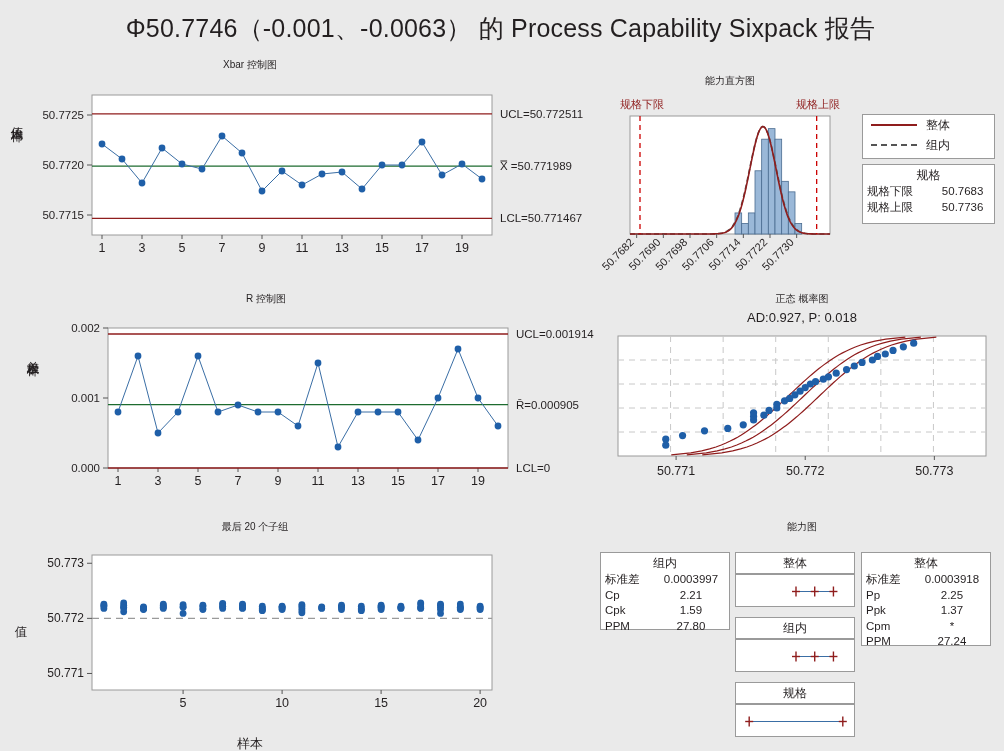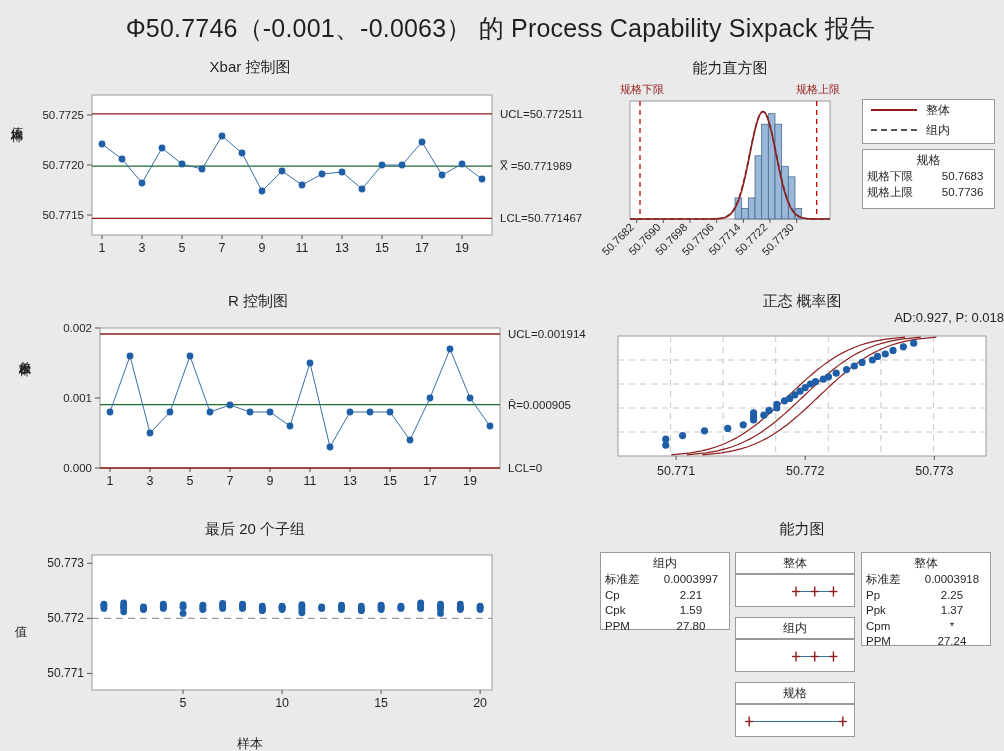--- a/index.html
+++ b/index.html
@@ -10,21 +10,21 @@
     color:#231f20;
     overflow:hidden;
     position:relative;
   }
   #root{position:relative;width:1001px;height:751px;}
   .abs{position:absolute;}
   .ttl{
     font-size:25px;text-align:center;width:100%;
     top:12px;left:0;letter-spacing:.2px;white-space:nowrap;
   }
-  .panel-title{font-size:15px;text-align:center;white-space:nowrap;}
+  .panel-title{font-size:10px;text-align:center;white-space:nowrap;}
   .axlab{font-size:12px;color:#231f20;white-space:nowrap;}
   .vlab{
     font-size:12.5px;white-space:nowrap;
     writing-mode:vertical-rl;text-orientation:upright;
     letter-spacing:-1px;
   }
   svg{display:block;overflow:visible;}
   .tbl{
     border:1px solid #9a9a9a;background:#fff;box-sizing:border-box;
     font-size:11.5px;
@@ -100,21 +100,21 @@
         <circle cx="422" cy="58.99999999986804" r="3.4" fill="#1f5fa8"></circle>
         <circle cx="442" cy="91.99999999959398" r="3.4" fill="#1f5fa8"></circle>
         <circle cx="462" cy="80.99999999968533" r="3.4" fill="#1f5fa8"></circle>
         <circle cx="482" cy="96.00000000014211" r="3.4" fill="#1f5fa8"></circle>
         <text x="500" y="34.89999999983658" fill="#231f20" font-family="Liberation Sans, sans-serif" font-size="11.5">UCL=50.772511</text>
         <text x="500" y="87.10000000006193" fill="#231f20" font-family="Liberation Sans, sans-serif" font-size="11.5">X̿ =50.771989</text>
         <text x="500" y="139.29999999957673" fill="#231f20" font-family="Liberation Sans, sans-serif" font-size="11.5">LCL=50.771467</text>
       </svg>
   </div>
 
-  <div class="abs" style="left:8px;top:292px;width:600px;height:210px;">
+  <div class="abs" style="left:16px;top:292px;width:600px;height:210px;">
     <div class="abs panel-title" style="left:0;top:0;width:500px;">R 控制图</div>
     <div class="abs vlab" style="left:8px;top:62px;">样本极差</div>
     <svg id="r-svg" width="600" height="200" style="position:absolute;left:0;top:24px;">
         <rect x="92" y="12" width="400" height="140" fill="#fff" stroke="#9a9a9a" stroke-width="1"></rect>
         <line x1="87" y1="12" x2="92" y2="12" stroke="#555" stroke-width="1"></line>
         <text x="84" y="16" fill="#231f20" font-family="Liberation Sans, sans-serif" font-size="11.5" text-anchor="end">0.002</text>
         <line x1="87" y1="82" x2="92" y2="82" stroke="#555" stroke-width="1"></line>
         <text x="84" y="86" fill="#231f20" font-family="Liberation Sans, sans-serif" font-size="11.5" text-anchor="end">0.001</text>
         <line x1="87" y1="152" x2="92" y2="152" stroke="#555" stroke-width="1"></line>
         <text x="84" y="156" fill="#231f20" font-family="Liberation Sans, sans-serif" font-size="11.5" text-anchor="end">0.000</text>
@@ -276,21 +276,21 @@
         <circle cx="460.3168316831683" cy="63.44897959189747" r="3.4" fill="#1f5fa8"></circle>
         <circle cx="460.3168316831683" cy="64.55102040818085" r="3.4" fill="#1f5fa8"></circle>
         <circle cx="480.1188118811881" cy="61.244897959330686" r="3.4" fill="#1f5fa8"></circle>
         <circle cx="480.1188118811881" cy="62.34693877561408" r="3.4" fill="#1f5fa8"></circle>
         <circle cx="480.1188118811881" cy="63.44897959189747" r="3.4" fill="#1f5fa8"></circle>
         <circle cx="480.1188118811881" cy="64.55102040818085" r="3.4" fill="#1f5fa8"></circle>
       </svg>
     <div class="abs axlab" style="left:0;top:215px;width:500px;text-align:center;font-size:13px;">样本</div>
   </div>
 
-  <div class="abs" style="left:600px;top:59px;width:404px;height:225px;">
+  <div class="abs" style="left:600px;top:74px;width:404px;height:225px;">
     <div class="abs panel-title" style="left:0;top:0;width:260px;">能力直方图</div>
     <div class="abs spec-lbl" style="left:20px;top:23px;">规格下限</div>
     <div class="abs spec-lbl" style="left:196px;top:23px;">规格上限</div>
     <svg id="hist-svg" width="260" height="175" style="position:absolute;left:0;top:36px;">
         <rect x="30" y="6" width="200" height="118" fill="#fff" stroke="#9a9a9a" stroke-width="1"></rect>
         <rect x="135.00000000016578" y="102.92857142857143" width="6.666666666414045" height="21.07142857142857" fill="#9ab8d8" stroke="#4a6c90" stroke-width="0.8"></rect>
         <rect x="141.66666666657983" y="113.46428571428572" width="6.666666666887693" height="10.535714285714278" fill="#9ab8d8" stroke="#4a6c90" stroke-width="0.8"></rect>
         <rect x="148.33333333346752" y="102.92857142857143" width="6.6666666664140735" height="21.07142857142857" fill="#9ab8d8" stroke="#4a6c90" stroke-width="0.8"></rect>
         <rect x="154.9999999998816" y="60.785714285714285" width="6.666666666887693" height="63.214285714285715" fill="#9ab8d8" stroke="#4a6c90" stroke-width="0.8"></rect>
         <rect x="161.6666666667693" y="29.178571428571445" width="6.666666666414045" height="94.82142857142856" fill="#9ab8d8" stroke="#4a6c90" stroke-width="0.8"></rect>
@@ -341,22 +341,22 @@
         <tr>
           <td>规格上限</td>
           <td class="v">50.7736</td>
         </tr>
       </tbody>
         </table>
     </div>
   </div>
 
   <div class="abs" style="left:600px;top:292px;width:404px;height:210px;">
-    <div class="abs panel-title" style="left:0;top:0;width:404px;font-family:Liberation Serif, serif;">正态 概率图</div>
-    <div class="abs panel-title" style="left:0;top:18px;width:404px;font-size:13px;text-align:right;">AD:0.927,  P: 0.018</div>
+    <div class="abs panel-title" style="left:0;top:0;width:404px;">正态 概率图</div>
+    <div class="abs panel-title" style="left:0;top:18px;width:404px;font-size:13px;">AD:0.927,  P: 0.018</div>
     <svg id="prob-svg" width="404" height="170" style="position:absolute;left:0;top:38px;">
         <rect x="18" y="6" width="368" height="120" fill="#fff" stroke="#9a9a9a" stroke-width="1"></rect>
         <line x1="18" y1="102" x2="386" y2="102" stroke="#c8c8c8" stroke-width="1" stroke-dasharray="6,5"></line>
         <line x1="18" y1="78" x2="386" y2="78" stroke="#c8c8c8" stroke-width="1" stroke-dasharray="6,5"></line>
         <line x1="18" y1="54" x2="386" y2="54" stroke="#c8c8c8" stroke-width="1" stroke-dasharray="6,5"></line>
         <line x1="18" y1="30" x2="386" y2="30" stroke="#c8c8c8" stroke-width="1" stroke-dasharray="6,5"></line>
         <line x1="70.57142857142857" y1="6" x2="70.57142857142857" y2="126" stroke="#c8c8c8" stroke-width="1" stroke-dasharray="6,5"></line>
         <line x1="123.14285714285714" y1="6" x2="123.14285714285714" y2="126" stroke="#c8c8c8" stroke-width="1" stroke-dasharray="6,5"></line>
         <line x1="175.71428571428572" y1="6" x2="175.71428571428572" y2="126" stroke="#c8c8c8" stroke-width="1" stroke-dasharray="6,5"></line>
         <line x1="228.28571428571428" y1="6" x2="228.28571428571428" y2="126" stroke="#c8c8c8" stroke-width="1" stroke-dasharray="6,5"></line>

